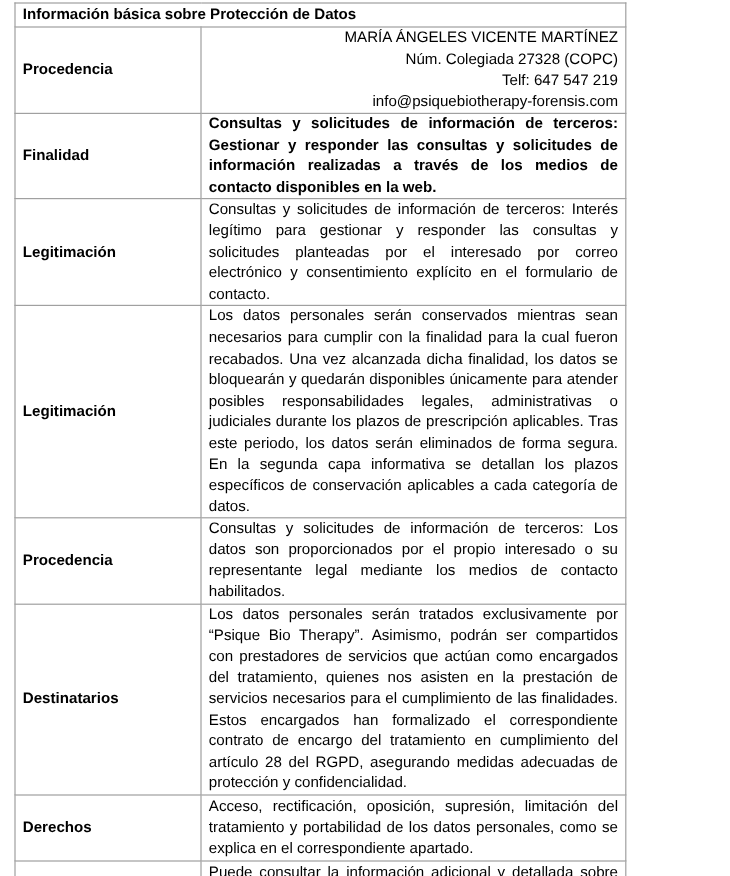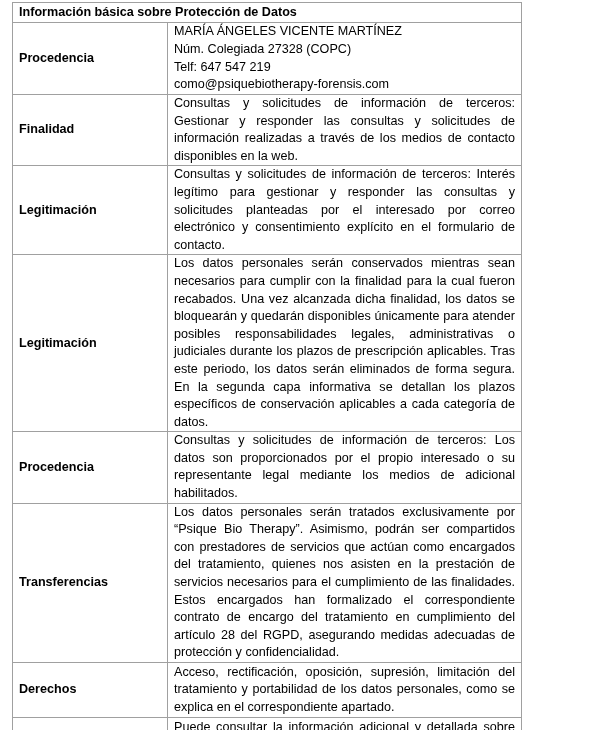--- a/index.html
+++ b/index.html
@@ -8,23 +8,23 @@
     table.pd {
       position: absolute; left: 12px; top: 2px; width: 510px;
       border-collapse: collapse; table-layout: fixed;
       font-size: 12.6px; line-height: 17.6px;
     }
     table.pd td { border: 1px solid #a0a0a0; vertical-align: middle; padding: 0 6px; }
     table.pd col.c1 { width: 155px; }
     td.hdr { font-weight: bold; height: 19px; padding: 0 6px; border-bottom: 2px solid #6b6b6b; }
     td.lbl { font-weight: bold; }
     td.val { text-align: justify; padding: 0 5px 0 6px; }
-    td.val .line { display: block; text-align: left; }
+    td.val .line { display: block; text-align: right; }
     tr.r-resp td { height: 71px; }
-    tr.r-fin td { height: 53px; }
+    tr.r-fin td { height: 53px; font-weight: bold; }
     tr.r-leg td { height: 73px; }
     tr.r-con td { height: 141px; }
     tr.r-pro td { height: 54px; }
     tr.r-des td { height: 143px; margin-top: 31px; }
     tr.r-tra td { height: 35px; }
     tr.r-der td { height: 54px; }
     tr.r-inf td { height: 54px; }
     td.lbl.two { line-height: 17px; }
   </style>
 </head>
@@ -38,41 +38,41 @@
   <tbody>
       <tr>
     <td class="hdr" colspan="2">Información básica sobre Protección de Datos</td>
   </tr>
   <tr class="r-resp">
     <td class="lbl">Procedencia</td>
     <td class="val">
       <span class="line">MARÍA ÁNGELES VICENTE MARTÍNEZ</span>
       <span class="line">Núm. Colegiada 27328 (COPC)</span>
       <span class="line">Telf: 647 547 219</span>
-      <span class="line">como@psiquebiotherapy-forensis.com</span>
+      <span class="line">info@psiquebiotherapy-forensis.com</span>
     </td>
   </tr>
   <tr class="r-fin">
     <td class="lbl">Finalidad</td>
     <td class="val">Consultas y solicitudes de información de terceros: Gestionar y responder las consultas y solicitudes de información realizadas a través de los medios de contacto disponibles en la web.</td>
   </tr>
   <tr class="r-leg">
     <td class="lbl">Legitimación</td>
     <td class="val">Consultas y solicitudes de información de terceros: Interés legítimo para gestionar y responder las consultas y solicitudes planteadas por el interesado por correo electrónico y consentimiento explícito en el formulario de contacto.</td>
   </tr>
   <tr class="r-con">
     <td class="lbl">Legitimación</td>
     <td class="val">Los datos personales serán conservados mientras sean necesarios para cumplir con la finalidad para la cual fueron recabados. Una vez alcanzada dicha finalidad, los datos se bloquearán y quedarán disponibles únicamente para atender posibles responsabilidades legales, administrativas o judiciales durante los plazos de prescripción aplicables. Tras este periodo, los datos serán eliminados de forma segura. En la segunda capa informativa se detallan los plazos específicos de conservación aplicables a cada categoría de datos.</td>
   </tr>
   <tr class="r-pro">
     <td class="lbl">Procedencia</td>
-    <td class="val">Consultas y solicitudes de información de terceros: Los datos son proporcionados por el propio interesado o su representante legal mediante los medios de adicional habilitados.</td>
+    <td class="val">Consultas y solicitudes de información de terceros: Los datos son proporcionados por el propio interesado o su representante legal mediante los medios de contacto habilitados.</td>
   </tr>
   <tr class="r-des">
-    <td class="lbl">Transferencias</td>
+    <td class="lbl">Destinatarios</td>
     <td class="val">Los datos personales serán tratados exclusivamente por “Psique Bio Therapy”. Asimismo, podrán ser compartidos con prestadores de servicios que actúan como encargados del tratamiento, quienes nos asisten en la prestación de servicios necesarios para el cumplimiento de las finalidades. Estos encargados han formalizado el correspondiente contrato de encargo del tratamiento en cumplimiento del artículo 28 del RGPD, asegurando medidas adecuadas de protección y confidencialidad.</td>
   </tr>
   <tr class="r-der">
     <td class="lbl">Derechos</td>
     <td class="val">Acceso, rectificación, oposición, supresión, limitación del tratamiento y portabilidad de los datos personales, como se explica en el correspondiente apartado.</td>
   </tr>
   <tr class="r-inf">
     <td class="lbl">Información adicional</td>
     <td class="val">Puede consultar la información adicional y detallada sobre Protección de Datos en el desglose de apartados que le presentamos a continuación (segunda capa informativa).</td>
   </tr>

